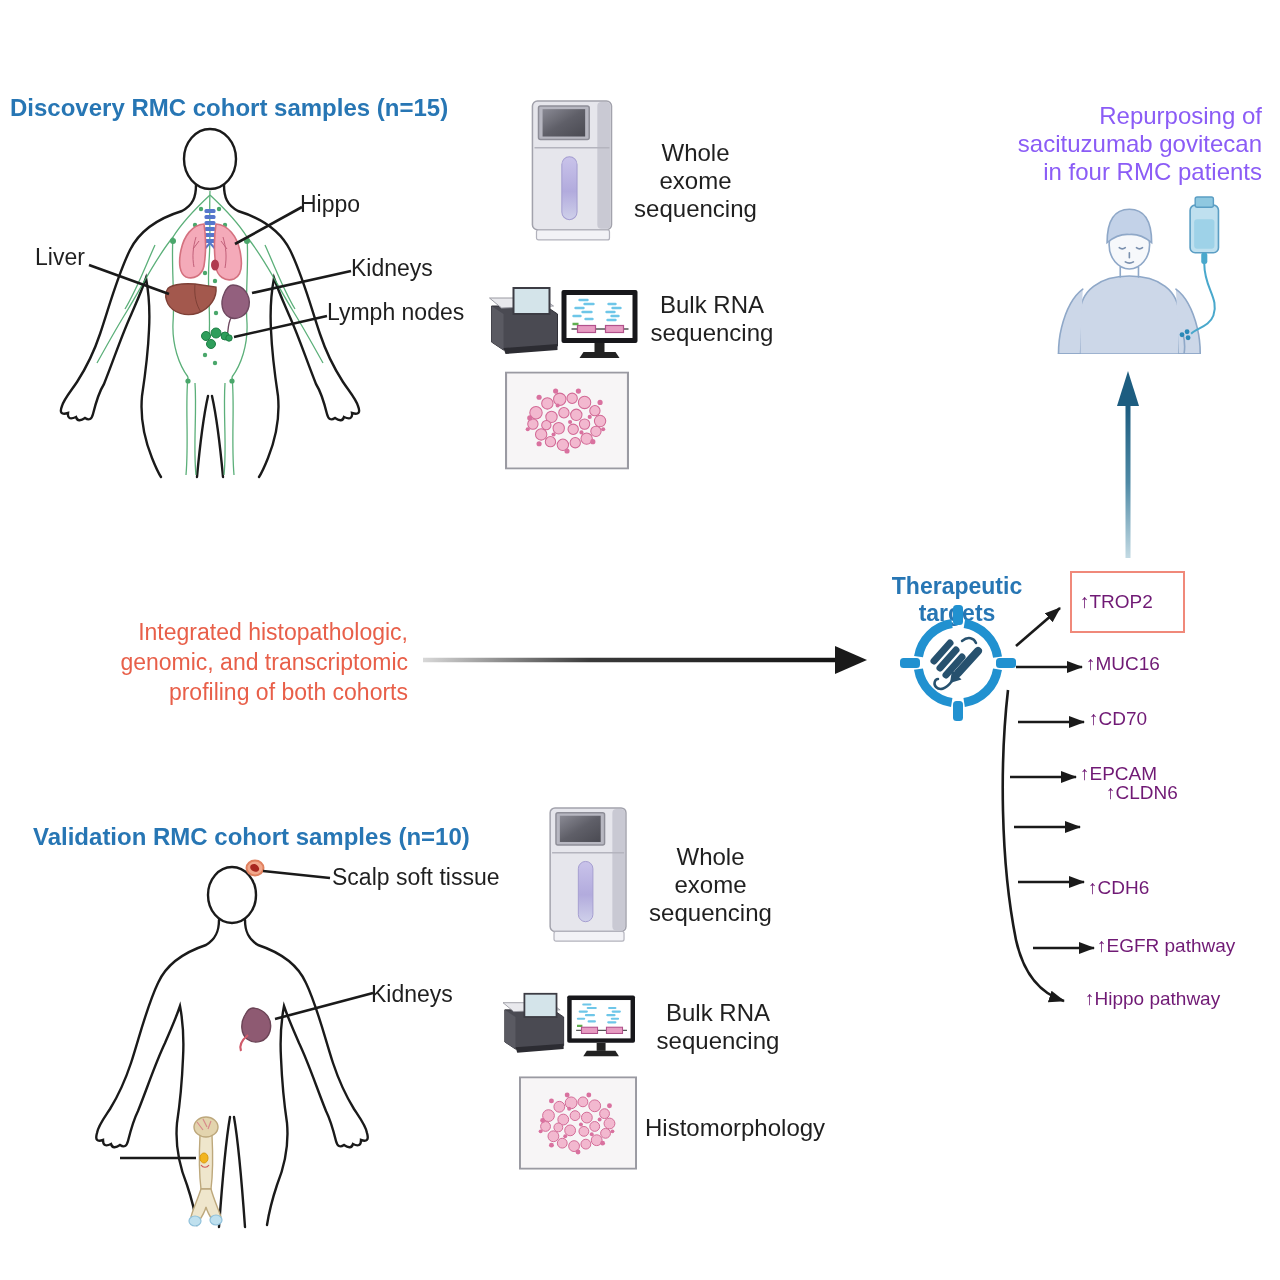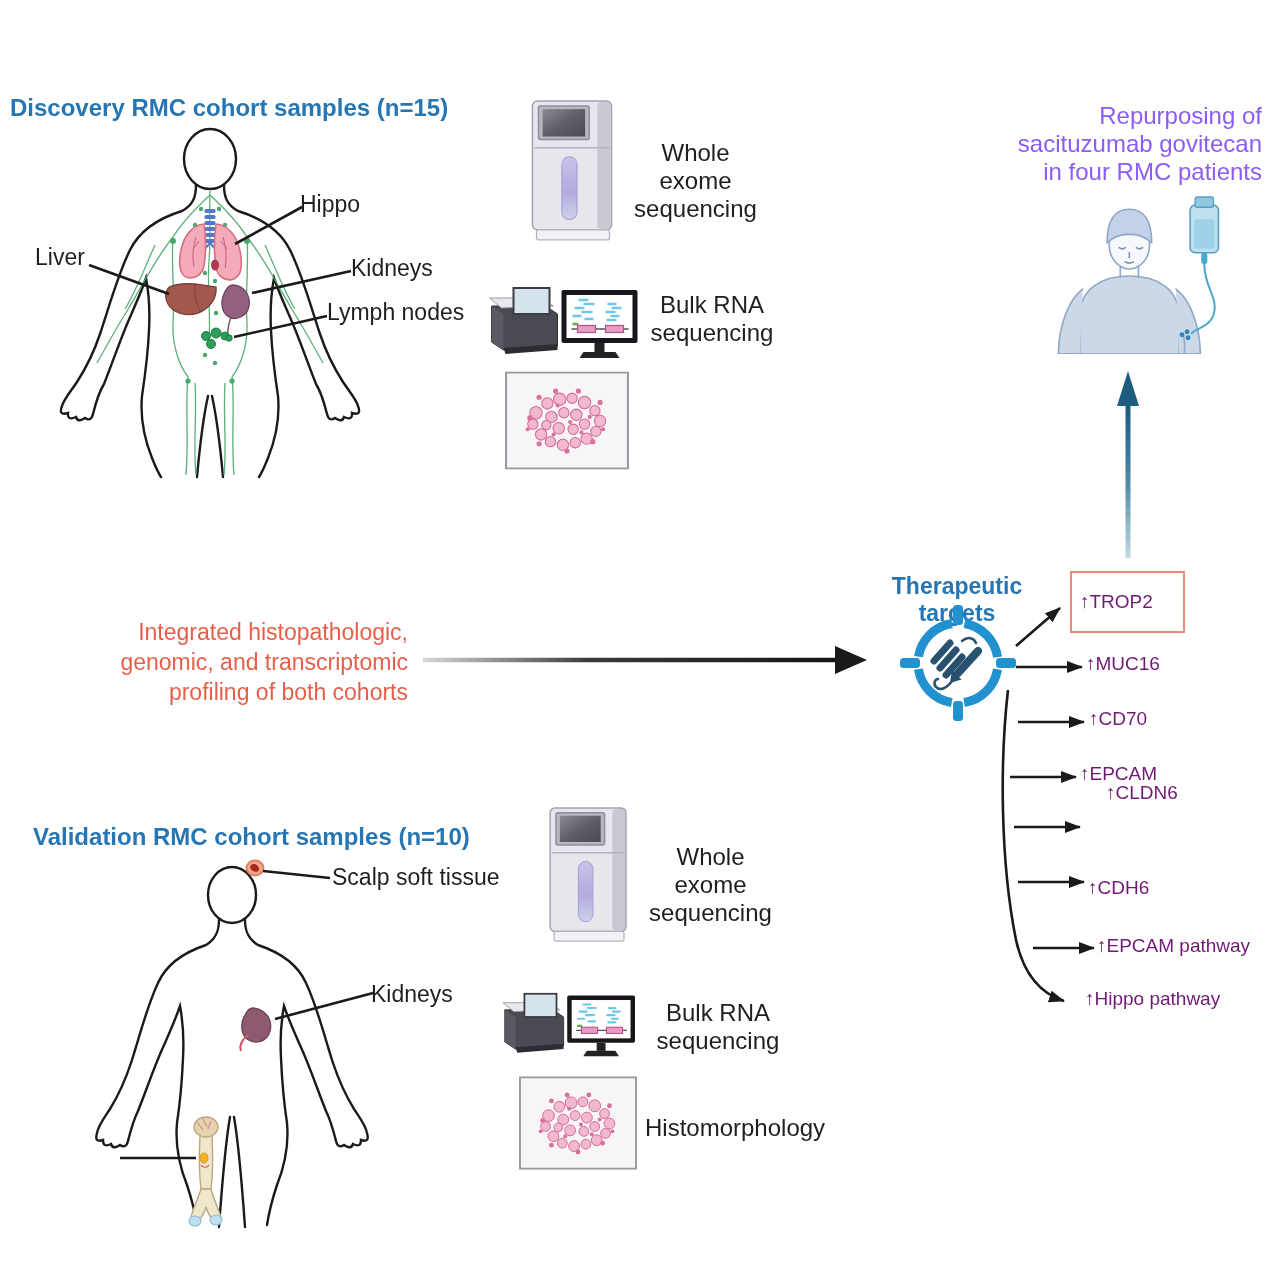--- a/index.html
+++ b/index.html
@@ -310,21 +310,21 @@
   </svg>
 
   <div class="abs trop2-box" style="left:1070px;top:571px;width:115px;height:62px;">
     <span class="target-item">↑TROP2</span>
   </div>
   <div class="abs target-item" style="left:1086px;top:653px;">↑MUC16</div>
   <div class="abs target-item" style="left:1089px;top:708px;">↑CD70</div>
   <div class="abs target-item" style="left:1080px;top:763px;">↑EPCAM</div>
   <div class="abs target-item" style="left:1083px;top:782px;margin-left:23px;">↑CLDN6</div>
   <div class="abs target-item" style="left:1088px;top:877px;">↑CDH6</div>
-  <div class="abs target-item" style="left:1097px;top:935px;">↑EPCAM pathway</div>
+  <div class="abs target-item" style="left:1097px;top:935px;">↑EGFR pathway</div>
   <div class="abs target-item" style="left:1085px;top:988px;">↑Hippo pathway</div>
 
   <div class="abs title" style="left:33px;top:823px;">Validation RMC cohort samples (n=10)</div>
 
   <svg class="abs" style="left:95px;top:855px;" width="290" height="375" viewBox="0 0 290 375">
     <g fill="none" stroke="#1a1a1a" stroke-width="2.4" stroke-linecap="round">
       <ellipse cx="137" cy="40" rx="24" ry="28"></ellipse>
       <path d="M 124,65 C 124,76 121,84 111,90 C 87,98 71,110 63,128 C 52,151 45,180 36,208 C 30,226 23,241 15,254 C 9,263 3,271 2,278 Q -1,288 8,285 Q 8,293 16,289 Q 18,295 25,290 Q 31,294 33,286 C 36,274 39,264 43,256 C 53,231 60,209 70,188 C 76,174 81,163 85,151 C 88,167 89,185 88,203 C 87,227 85,248 82,268 C 80,290 84,310 92,330 C 97,345 100,357 102,370"></path>
       <path d="M 150,65 C 150,76 153,84 163,90 C 187,98 203,110 211,128 C 222,151 229,180 238,208 C 244,226 251,241 259,254 C 265,263 271,271 272,278 Q 275,288 266,285 Q 266,293 258,289 Q 256,295 249,290 Q 243,294 241,286 C 238,274 235,264 231,256 C 221,231 214,209 204,188 C 198,174 193,163 189,151 C 186,167 185,185 186,203 C 187,227 189,248 192,268 C 194,290 190,310 182,330 C 177,345 174,357 172,370"></path>
       <path d="M 135,262 C 131,285 127,330 124,372"></path>

